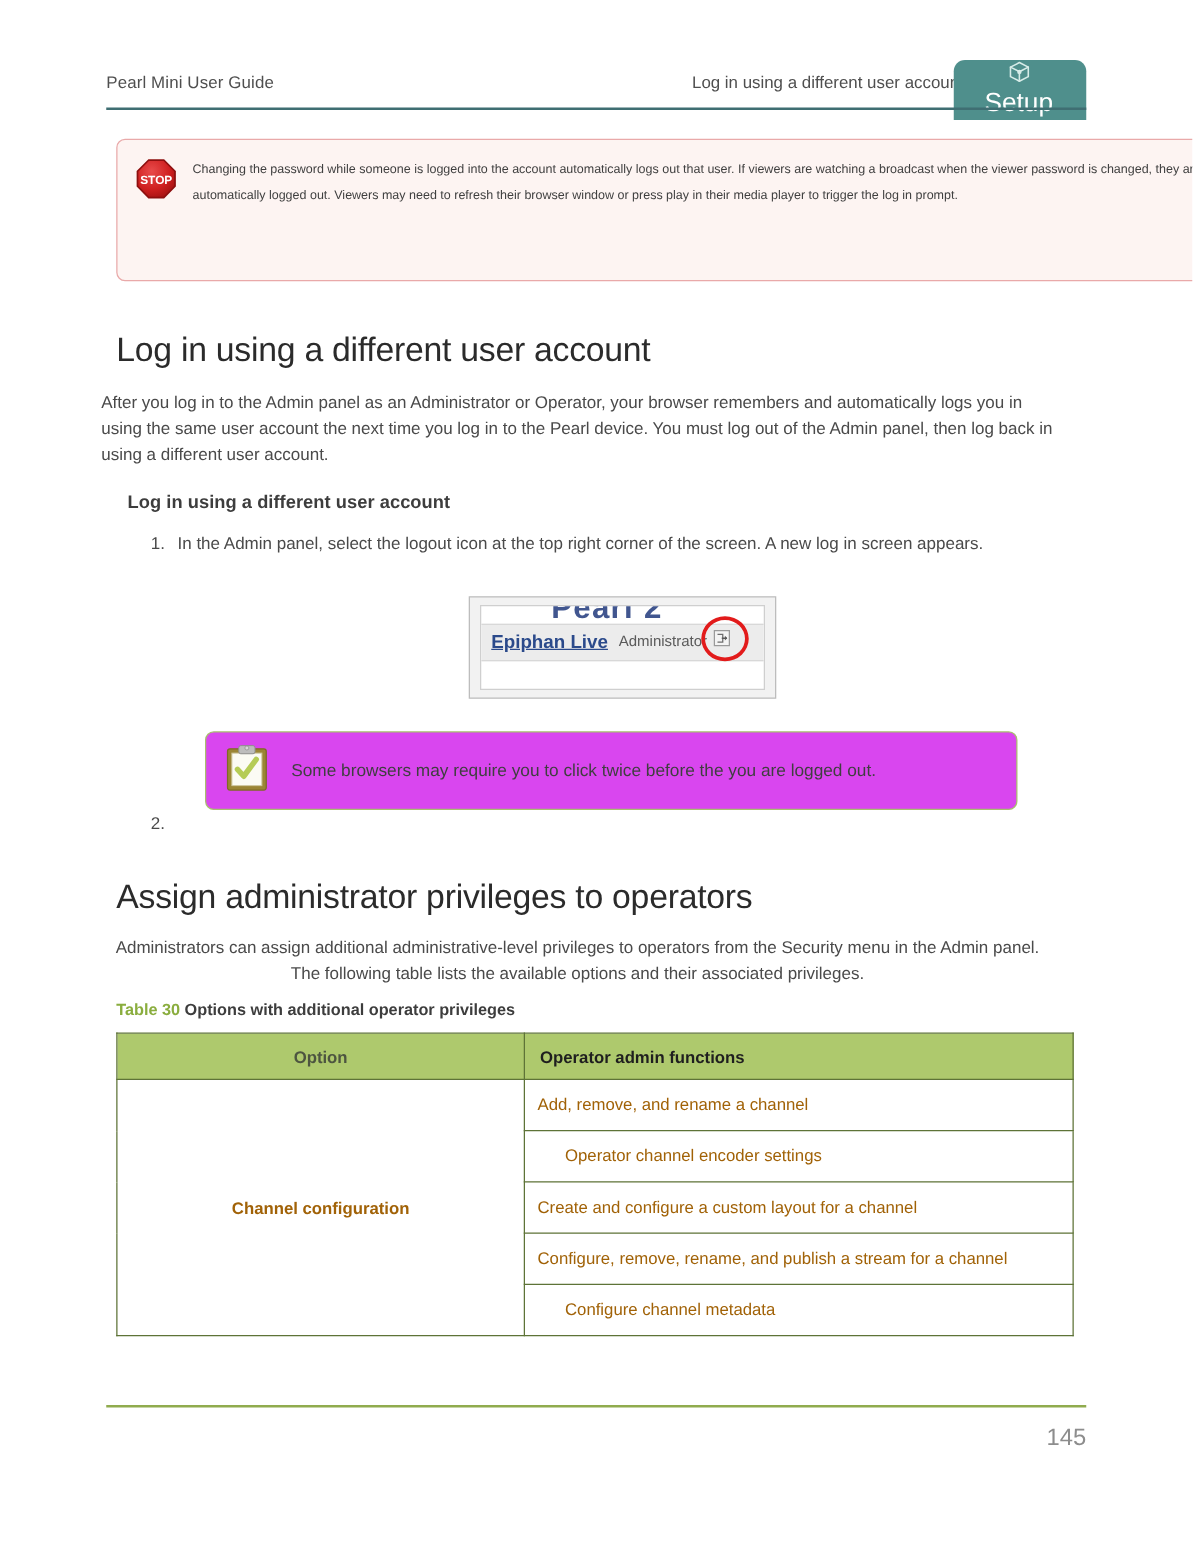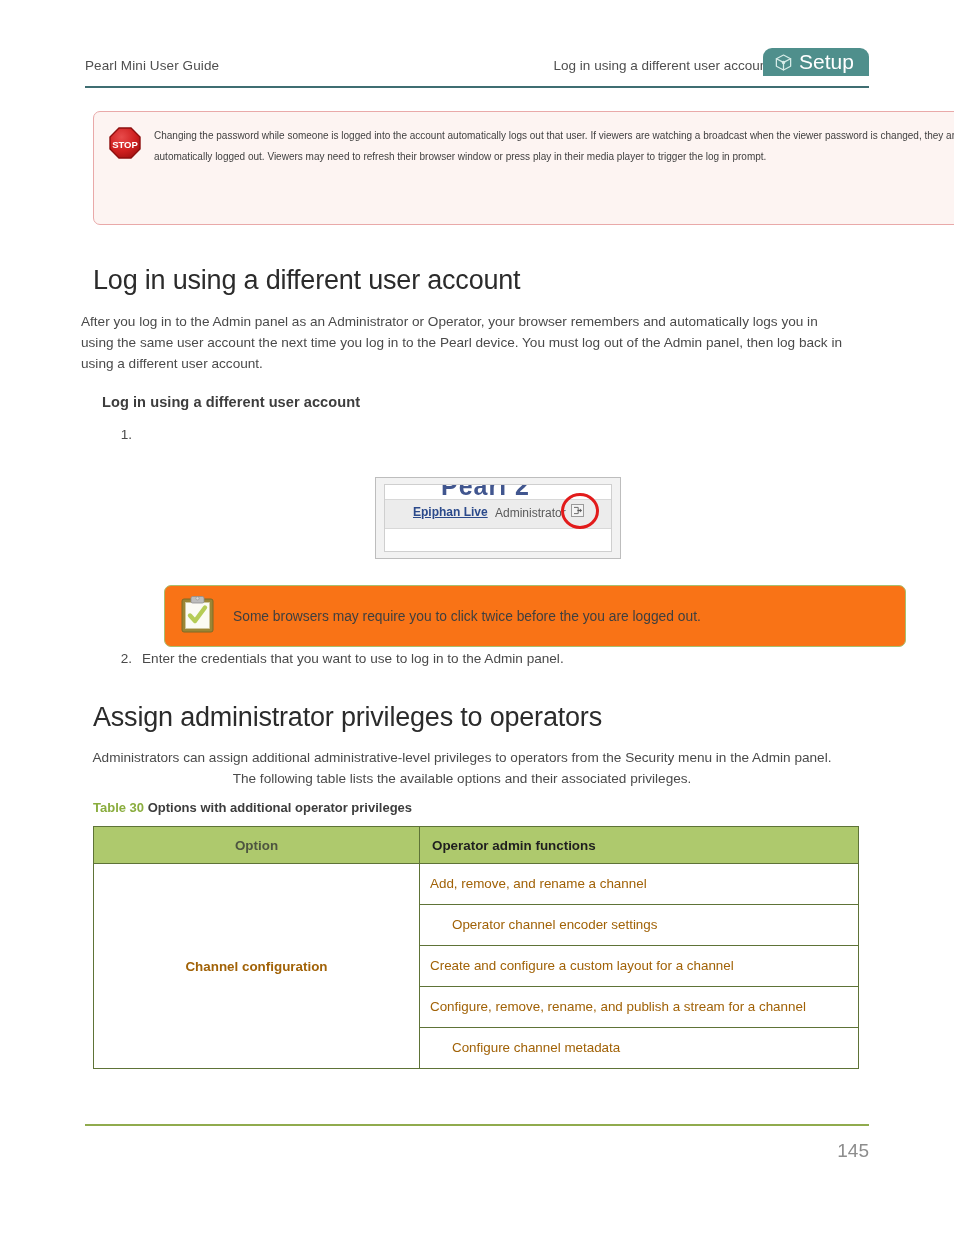--- a/index.html
+++ b/index.html
@@ -43,29 +43,30 @@
     top: 6px;
     width: 686px;
     text-align: right;
     font-size: 13.5px;
     color: #4f4f4f;
   }
   .setup-tab {
     position: absolute;
     right: 0;
     top: -4px;
-    height: 28px;
+    height: 48px;
     min-width: 106px;
     background: #4f8f8c;
     border-radius: 9px 9px 0 0;
     display: flex;
     align-items: center;
     gap: 6px;
     padding: 0 13px 0 11px;
     box-sizing: border-box;
+    flex-direction: column;
   }
   .setup-tab .tab-label {
     color: #ffffff;
     font-size: 21px;
     line-height: 1;
     position: relative;
     top: -1px;
   }
   .setup-icon { width: 19px; height: 19px; display: block; }
   .hdr-rule {
@@ -90,24 +91,24 @@
     top: 111px;
     width: 900px;
     min-height: 114px;
     border: 1px solid #e9a9a9;
     background: #fdf4f2;
     padding: 14px 16px 14px 14px;
   }
   .admon.note {
     left: 164px;
     top: 585px;
-    width: 742px;
+    width: 650px;
     min-height: 52px;
     border: 1px solid #a8bf6e;
-    background: #f97316;
+    background: #d946ef;
     padding: 9px 14px 9px 12px;
     align-items: center;
   }
   .admon-icon { flex: 0 0 auto; margin-right: 12px; }
   .admon.note .admon-icon { margin-right: 19px; margin-left: 4px; }
   .admon-text {
     font-size: 10px;
     line-height: 20.5px;
     color: #3f3f3f;
   }
@@ -210,23 +211,23 @@
     left: 0;
     top: 14px;
     right: 0;
     height: 28px;
     background: #ececec;
     border-top: 1px solid #d8d8d8;
     border-bottom: 1px solid #d8d8d8;
   }
   .shot-link {
     position: absolute;
-    left: 28px;
+    left: 8px;
     top: 20px;
-    font-size: 12px;
+    font-size: 15px;
     font-weight: bold;
     color: #2b4a8b;
     text-decoration: underline;
     white-space: nowrap;
   }
   .shot-user {
     position: absolute;
     left: 110px;
     top: 21px;
     font-size: 12px;
@@ -367,20 +368,21 @@
     <div class="admon-text">Changing the password while someone is logged into the account automatically logs out that user. If viewers are watching a broadcast when the viewer password is changed, they are automatically logged out. Viewers may need to refresh their browser window or press play in their media player to trigger the log in prompt.</div>
   </div>
 
   <h1 class="doc-h1 h1-login">Log in using a different user account</h1>
   <p class="doc-p p-login">After you log in to the Admin panel as an Administrator or Operator, your browser remembers and automatically logs you in using the same user account the next time you log in to the Pearl device. You must log out of the Admin panel, then log back in using a different user account.</p>
   <h2 class="doc-h2 h2-login">Log in using a different user account</h2>
 
   <ol class="steps step1">
     <li>
       <span class="num">1.</span>
+      <span>In the Admin panel, select the logout icon at the top right corner of the screen. A new log in screen appears.</span>
     </li>
   </ol>
 
   <div class="figure-shot">
     <div class="shot-inner">
       <div class="shot-logo">Pearl 2</div>
       <div class="shot-bar"></div>
       <div class="shot-link">Epiphan Live</div>
       <div class="shot-user">Administrator</div>
       <div class="shot-logout">
@@ -403,21 +405,20 @@
         <circle cx="16.5" cy="3.4" r="1.6" fill="#d9d9d9" stroke="#8f8f8f" stroke-width="0.6"></circle>
         <path d="M9 20.5 14 26 24 12.5" fill="none" stroke="#b5cc56" stroke-width="4.4" stroke-linecap="round" stroke-linejoin="round"></path>
       </svg>
     </span>
     <div class="admon-text">Some browsers may require you to click twice before the you are logged out.</div>
   </div>
 
   <ol class="steps step2">
     <li>
       <span class="num">2.</span>
-      <span>Enter the credentials that you want to use to log in to the Admin panel.</span>
     </li>
   </ol>
 
   <h1 class="doc-h1 h1-assign">Assign administrator privileges to operators</h1>
   <p class="doc-p p-assign">Administrators can assign additional administrative-level privileges to operators from the Security menu in the Admin panel. The following table lists the available options and their associated privileges.</p>
 
   <div class="table-caption">
     <span class="tc-num">Table 30</span>
     <span>Options with additional operator privileges</span>
   </div>

